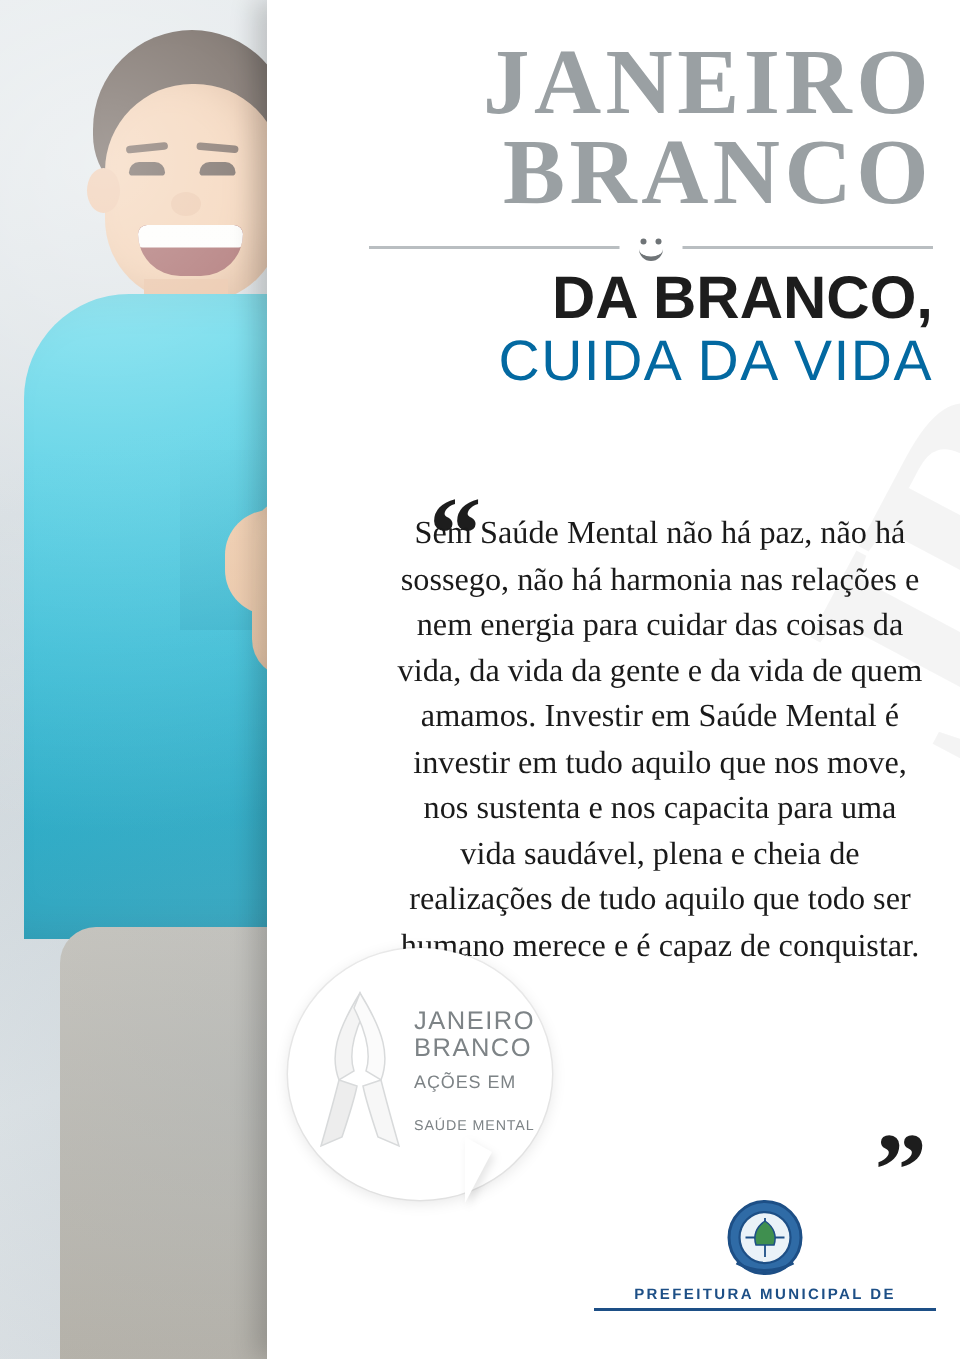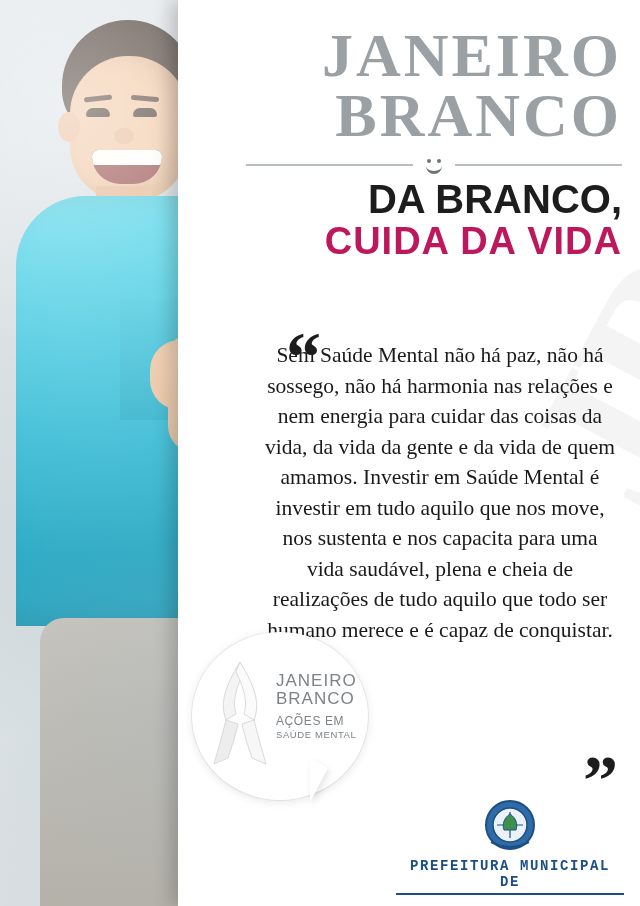--- a/index.html
+++ b/index.html
@@ -200,21 +200,21 @@
   }
   .sub .s1 {
     font-size: 38px; font-weight: 700; color: #9aa0a3;
     letter-spacing: 1px; line-height: 1.08;
   }
   .sub .s2 {
     font-size: 40px; font-weight: 700; color: #1d1d1d;
     letter-spacing: 0px; line-height: 1.08;
   }
   .sub .s3 {
-    font-size: 38px; font-weight: 700; color: #be185d;
+    font-size: 38px; font-weight: 400; color: #0369a1;
     letter-spacing: 1px; line-height: 1.08;
   }
 
   
   .quote-open {
     position: absolute; left: 286px; top: 336px;
     font-family: "Liberation Serif", serif;
     font-size: 70px; font-weight: 700; color: #1d1d1d;
     line-height: .6;
   }
@@ -258,33 +258,33 @@
   }
   .badge-text {
     position: absolute; left: 84px; top: 40px;
     width: 86px;
     font-family: "Liberation Sans", sans-serif;
     color: #7d8386;
   }
   .badge-text .b1 { font-size: 17px; letter-spacing: 1px; line-height: 1.05; }
   .badge-text .b2 { font-size: 17px; letter-spacing: 1px; line-height: 1.05; }
   .badge-text .b3 { font-size: 12px; letter-spacing: .6px; margin-top: 6px; line-height: 1.25; }
-  .badge-text .b4 { font-size: 9.5px; letter-spacing: .6px; line-height: 1.25; }
+  .badge-text .b4 { font-size: 9.5px; letter-spacing: .6px; line-height: 1.25; margin-top: 16px; }
 
   
   .footer {
     position: absolute;
     left: 396px; top: 798px;
     width: 228px;
     text-align: center;
   }
   .crest { width: 54px; height: 56px; margin: 0 auto 4px; display: block; }
   .footer .f1 {
-    font-family: Liberation Mono, monospace;
-    font-size: 14px; font-weight: 700; letter-spacing: 1.6px; color: #1d4f86;
+    font-family: Liberation Sans, sans-serif;
+    font-size: 10px; font-weight: 700; letter-spacing: 1.6px; color: #1d4f86;
   }
   .footer .f2 {
     font-family: "Liberation Sans", sans-serif;
     font-size: 25px; font-weight: 700; letter-spacing: .5px; color: #1d4f86;
     line-height: 1.05;
   }
   .footer .rule-blue { height: 2px; background: #1d4f86; margin: 3px 0 3px; }
 </style>
 </head>
 <body>

